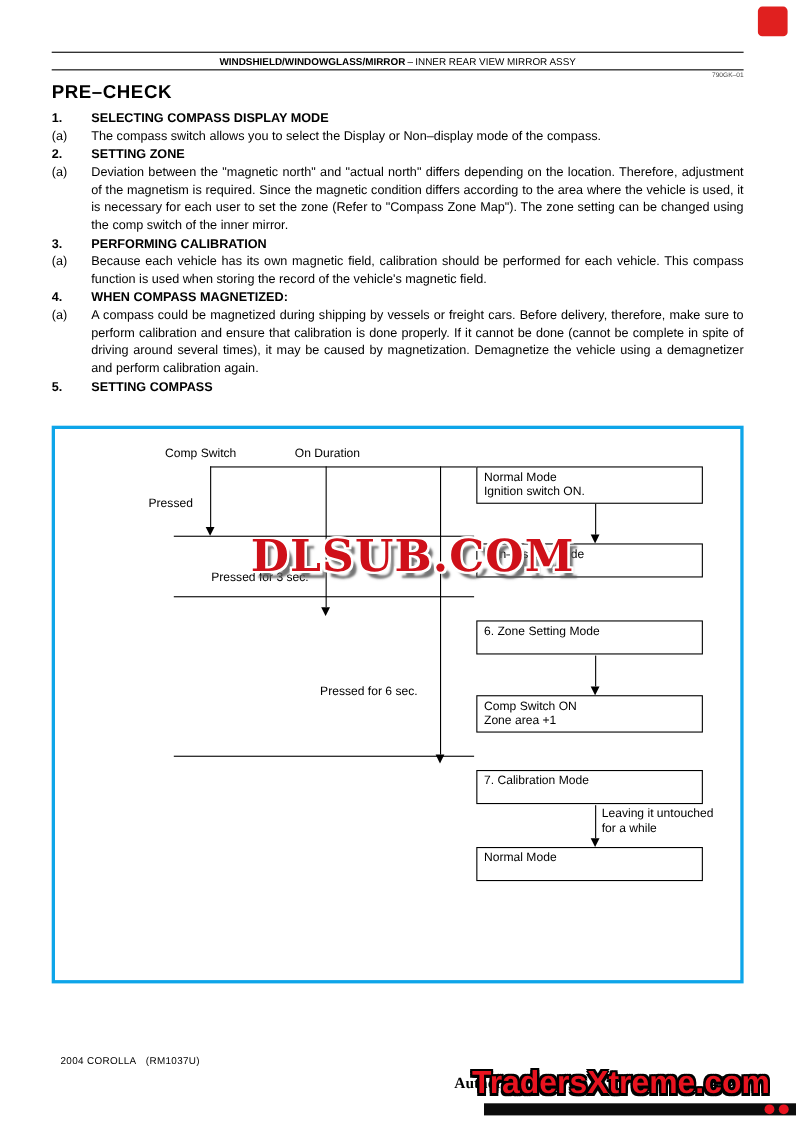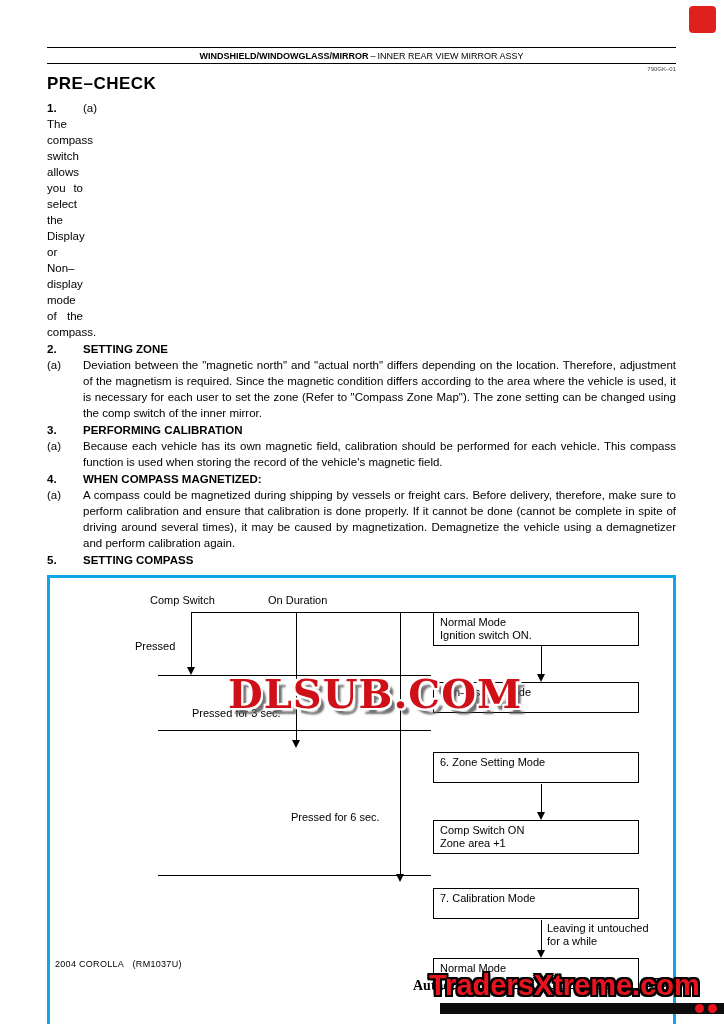--- a/index.html
+++ b/index.html
@@ -62,20 +62,21 @@
       <span>INNER REAR VIEW MIRROR ASSY</span>
     </div>
     <div class="rule"></div>
     <div class="doccode">790GK–01</div>
 
     <h1 class="title">PRE–CHECK</h1>
 
     <div class="proc-list">
       <div class="proc">
         <span class="b">1.</span>
+        <span class="b">SELECTING COMPASS DISPLAY MODE</span>
         <span>(a)</span>
         <span class="j">The compass switch allows you to select the Display or Non–display mode of the compass.</span>
       </div>
       <div class="proc">
         <span class="b">2.</span>
         <span class="b">SETTING ZONE</span>
         <span>(a)</span>
         <span class="j">Deviation between the "magnetic north" and "actual north" differs depending on the location. Therefore, adjustment of the magnetism is required. Since the magnetic condition differs according to the area where the vehicle is used, it is necessary for each user to set the zone (Refer to "Compass Zone Map"). The zone setting can be changed using the comp switch of the inner mirror.</span>
       </div>
       <div class="proc">

